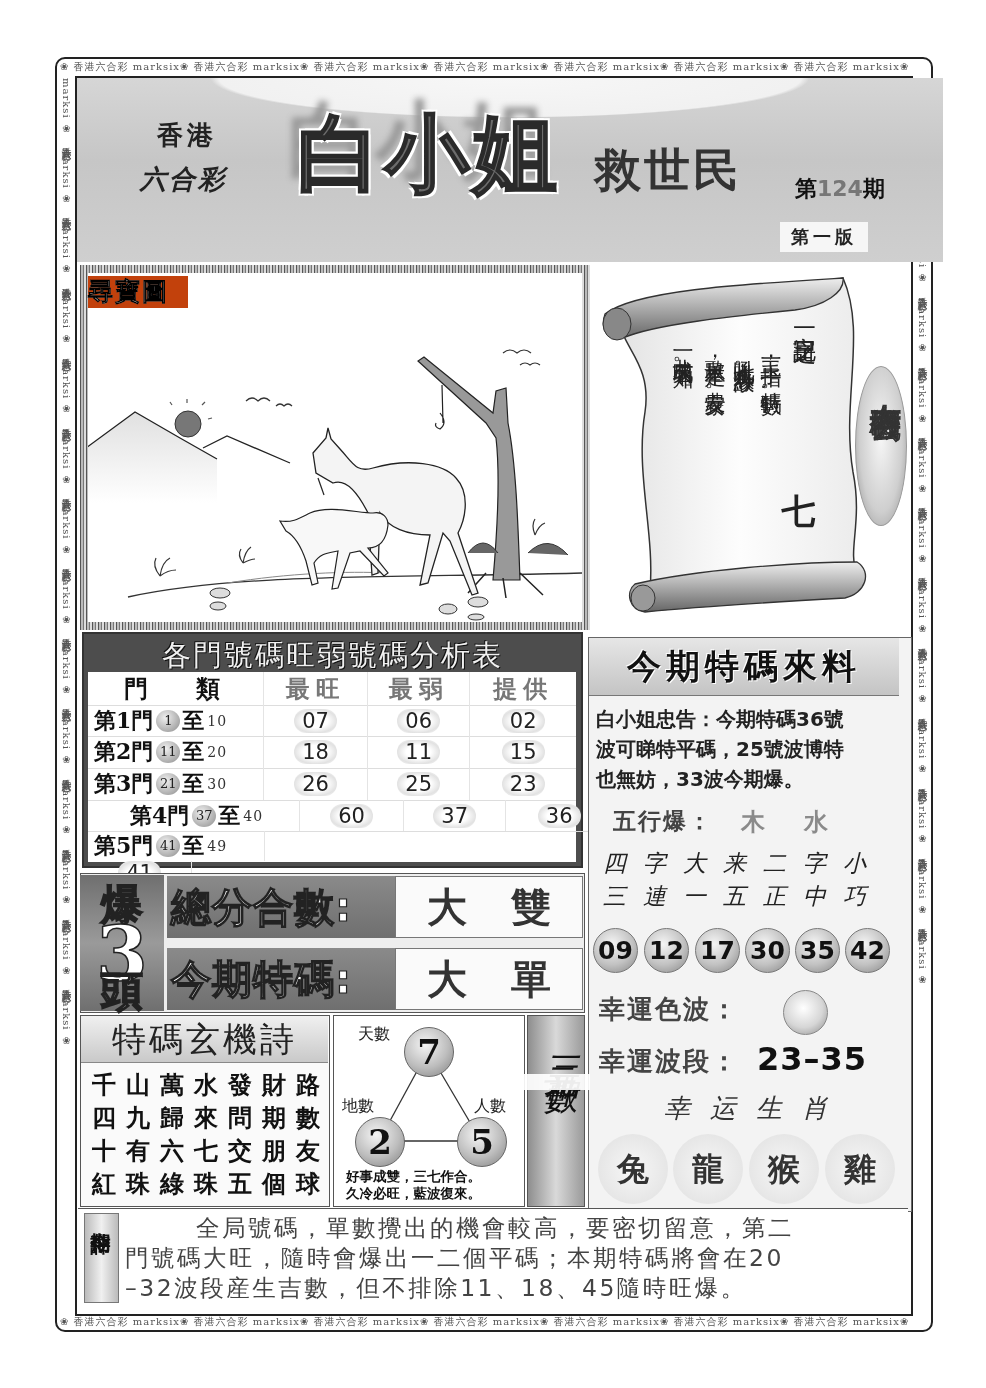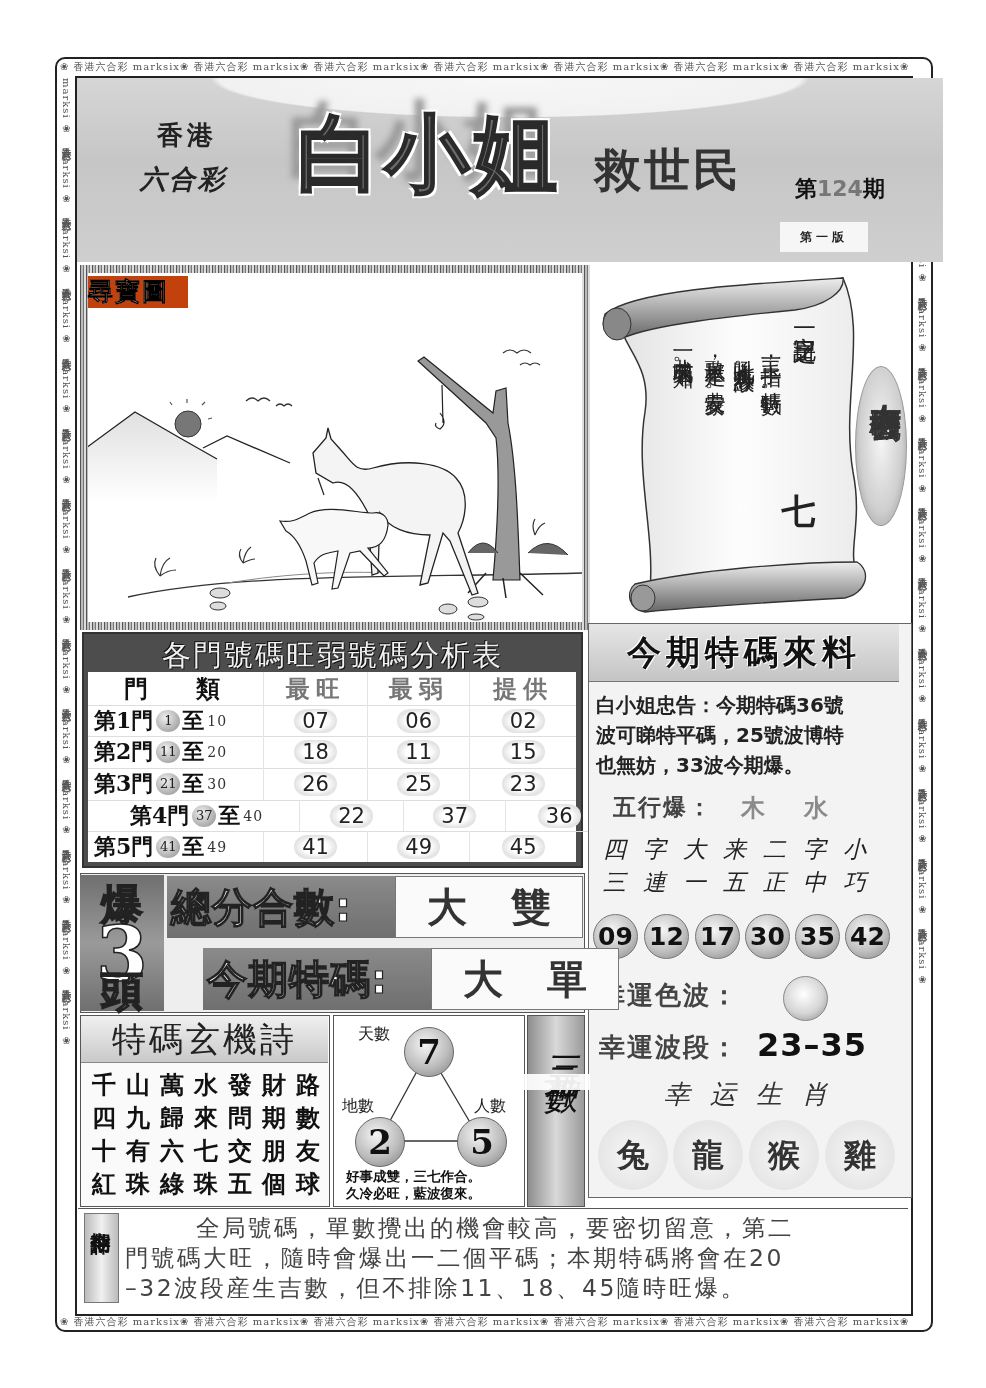--- a/index.html
+++ b/index.html
@@ -16,21 +16,21 @@
       radial-gradient(ellipse 48% 30% at 50% 0%, #f7f7f7 0%, #f1f1f1 70%, rgba(240,240,240,0) 72%),
       linear-gradient(180deg,#d6d6d6 0%,#c6c6c6 45%,#cfcfcf 100%);
     overflow:hidden;padding-left:32px;}
   .hk{font-family:"DejaVu Serif",serif;font-weight:bold;color:#222;}
   .title-big{left:220px;top:20px;font-size:84px;font-weight:bold;color:#6c6c6c;letter-spacing:4px;
     -webkit-text-stroke:2px #2a2a2a;
     text-shadow:0 0 0 #fff, 3px 3px 0 #fff, -3px -3px 0 #fff, 3px -3px 0 #fff,-3px 3px 0 #fff, -10px -14px 6px #999;}
   .subtitle{left:518px;top:62px;font-size:46px;font-family:"DejaVu Serif",serif;font-weight:bold;color:#333;letter-spacing:3px;}
   .issue{left:718px;top:96px;font-size:22px;font-weight:bold;color:#111;}
   .issue .num{color:#777;}
-  .edition{left:703px;top:144px;width:88px;height:30px;background:#f6f6f6;font-size:12px;font-weight:bold;text-align:center;line-height:30px;letter-spacing:4px;}
+  .edition{left:703px;top:144px;width:88px;height:30px;background:#f6f6f6;font-size:18px;font-weight:bold;text-align:center;line-height:30px;letter-spacing:4px;}
 
   
   .map-frame{left:80px;top:265px;width:510px;height:365px;
     background:repeating-linear-gradient(90deg,#555 0 1px,#bbb 1px 3px,#777 3px 4px,#ddd 4px 6px);}
   .map-inner{left:88px;top:273px;width:494px;height:349px;background:#fff;}
   .map-label{left:88px;top:276px;width:100px;height:32px;background:#c2410c;color:#f2f2f2;font-size:25px;font-weight:bold;text-align:left;line-height:32px;letter-spacing:2px;-webkit-text-stroke:0.5px #000;}
 
   
   .scroll-col{writing-mode:vertical-rl;font-size:21px;color:#222;letter-spacing:2px;line-height:24px;}
   .badge{left:855px;top:366px;width:50px;height:158px;border-radius:50%;
@@ -49,21 +49,21 @@
   .th0{color:#111;letter-spacing:0;}
   .door{font-size:22px;font-weight:bold;font-family:"DejaVu Serif",serif;color:#111;}
   .mball{display:inline-block;width:24px;height:22px;border-radius:50%;margin:0 2px 0 3px;
     background:radial-gradient(circle at 40% 35%,#f0f0f0,#aaa 70%,#777);font-size:13px;text-align:center;line-height:22px;font-family:"DejaVu Serif",serif;color:#222;}
   .zhi{font-size:22px;font-weight:bold;color:#111;}
   .tnum-small{font-size:14px;font-family:"DejaVu Serif",serif;color:#333;margin-left:3px;letter-spacing:1px;}
   .val{display:inline-block;padding:0 8px;border-radius:14px;font-size:21px;color:#222;
     background:radial-gradient(ellipse at 50% 50%,#fff 40%,#e2e2e2 70%,#fff 100%);}
 
   
-  .panel{left:588px;top:623px;width:310px;height:573px;border:1.5px solid #666;background:#f3f3f3;padding-left:12px;}
+  .panel{left:588px;top:637px;width:310px;height:573px;border:1.5px solid #666;background:#f3f3f3;padding-left:12px;}
   .panel-title{left:0;top:0;width:310px;height:57px;background:linear-gradient(180deg,#e6e6e6,#c4c4c4);border-bottom:1.5px solid #777;
     text-align:center;line-height:57px;font-size:34px;font-weight:bold;letter-spacing:5px;color:#111;text-shadow:1px 1px 0 #fff,-1px -1px 0 #fff;}
   .advice{left:7px;font-size:20px;font-weight:bold;color:#222;white-space:nowrap;}
   .wx-label{left:24px;top:168px;font-size:23px;color:#444;font-weight:bold;letter-spacing:2px;}
   .wx-val{top:168px;font-size:24px;color:#8a8a8a;font-weight:bold;}
   .verse{left:14px;font-size:23px;font-family:"DejaVu Serif",serif;font-style:italic;color:#222;letter-spacing:17px;white-space:nowrap;}
   .ball{width:43px;height:43px;border-radius:50%;top:290px;
     background:radial-gradient(circle at 42% 35%,#f5f5f5 0%,#c2c2c2 55%,#858585 100%);border:1px solid #777;
     text-align:center;line-height:43px;font-size:25px;font-weight:bold;color:#111;}
   .lk-label{left:10px;font-size:26px;color:#444;font-weight:bold;letter-spacing:2px;}
@@ -273,30 +273,30 @@
       </div>
   </div>
   <div class="trow" style="top:128px;height:31px;padding-left:36px;">
     <div class="c0">
         <span class="door">第4門</span>
         <span class="mball">37</span>
         <span class="zhi">至</span>
         <span class="tnum-small">40</span>
       </div>
     <div class="c1">
-        <span class="val">22</span>
+        <span class="val">60</span>
       </div>
     <div class="c2">
         <span class="val">37</span>
       </div>
     <div class="c3">
         <span class="val">36</span>
       </div>
   </div>
-  <div class="trow" style="top:159px;height:31px;border-bottom:none;">
+  <div class="trow" style="top:159px;height:31px;border-bottom:none;flex-direction:column;">
     <div class="c0">
         <span class="door">第5門</span>
         <span class="mball">41</span>
         <span class="zhi">至</span>
         <span class="tnum-small">49</span>
       </div>
     <div class="c1">
         <span class="val">41</span>
       </div>
     <div class="c2">
@@ -338,21 +338,21 @@
 <div class="abs exp"></div>
 <div class="abs exp-v">
   <span style="top:2px;font-size:42px;">爆</span>
   <span style="top:36px;font-size:74px;font-family:'DejaVu Serif',serif;">3</span>
   <span style="top:88px;font-size:42px;">頭</span>
 </div>
 <div class="abs" style="left:167px;top:876px;display:flex;">
   <div class="exp-label">總分合數:</div>
   <div class="exp-value">大 雙</div>
 </div>
-<div class="abs" style="left:167px;top:948px;display:flex;margin-left:36px;">
+<div class="abs" style="left:167px;top:948px;display:flex;">
   <div class="exp-label">今期特碼:</div>
   <div class="exp-value">大 單</div>
 </div>
 
 <div class="abs poem"></div>
 <div class="abs poem-title">特碼玄機詩</div>
 <div class="abs poem-line" style="top:1069px;">千山萬水發財路</div>
 <div class="abs poem-line" style="top:1102px;">四九歸來問期數</div>
 <div class="abs poem-line" style="top:1135px;">十有六七交朋友</div>
 <div class="abs poem-line" style="top:1168px;text-align:center;">紅珠綠珠五個球</div>

